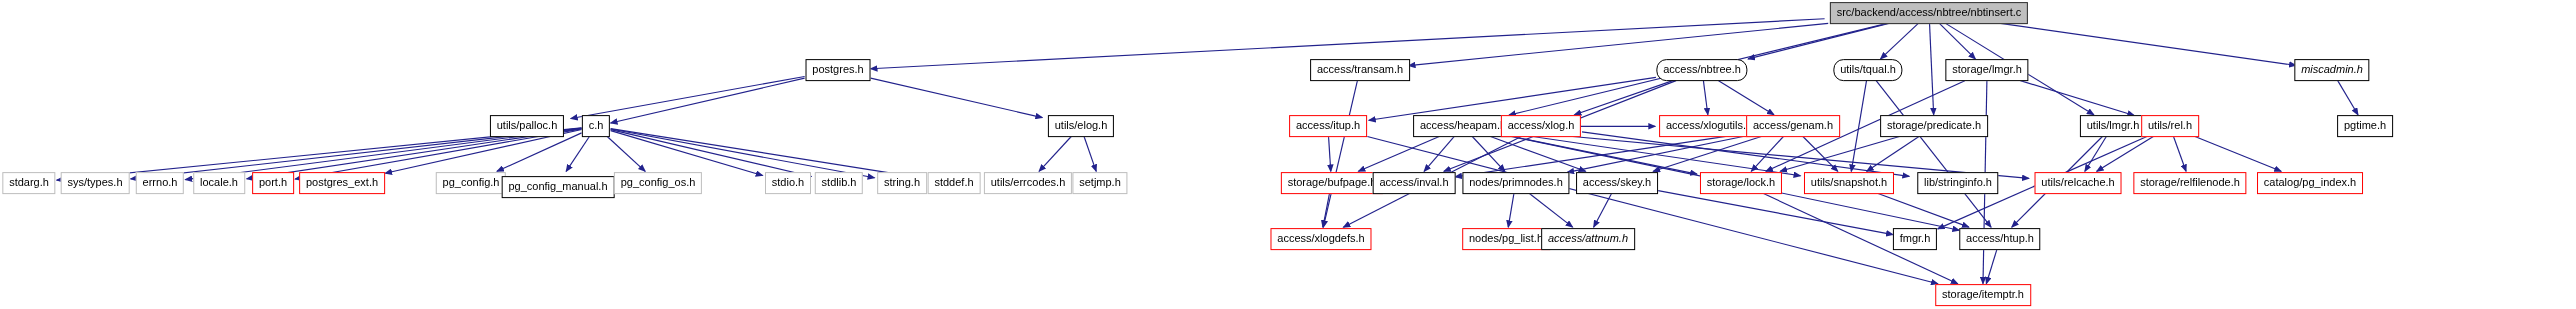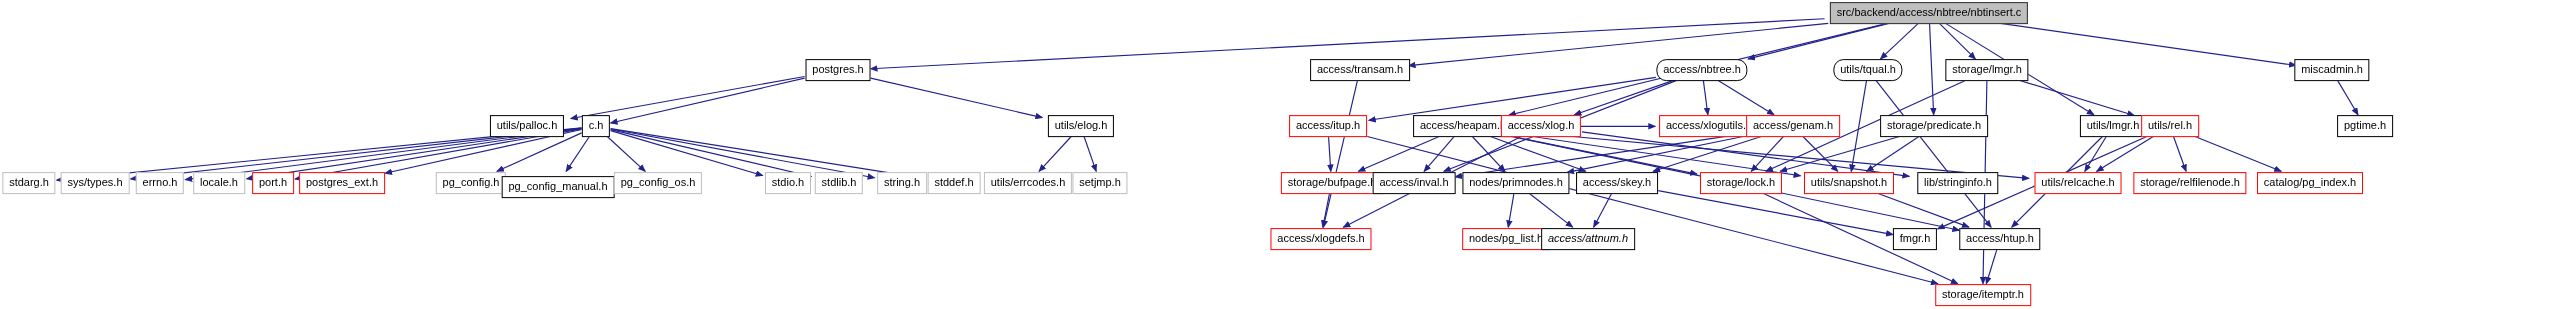--- a/index.html
+++ b/index.html
@@ -99,21 +99,21 @@
         <line x1="2753.7" y1="343.0" x2="2738.9" y2="391.0" stroke="#22228c" stroke-width="1.6" marker-end="url(#arrow)"></line>
       </g>
   </svg>
   <div id="node-layer">
       <div class="node root" style="left: 1929px; top: 13px;">src/backend/access/nbtree/nbtinsert.c</div>
       <div class="node normal" style="left: 838px; top: 70px;">postgres.h</div>
       <div class="node normal" style="left: 1360px; top: 70px;">access/transam.h</div>
       <div class="node normal" style="left: 1702px; top: 70px; border-radius: 10px;">access/nbtree.h</div>
       <div class="node normal" style="left: 1868px; top: 70px; border-radius: 10px;">utils/tqual.h</div>
       <div class="node normal" style="left: 1987px; top: 70px;">storage/lmgr.h</div>
-      <div class="node normal" style="left: 2332px; top: 70px;">miscadmin.h</div>
+      <div class="node normal" style="left: 2332px; top: 70px; font-style: italic;">miscadmin.h</div>
       <div class="node normal" style="left: 527px; top: 126px;">utils/palloc.h</div>
       <div class="node normal" style="left: 596px; top: 126px;">c.h</div>
       <div class="node normal" style="left: 1081px; top: 126px;">utils/elog.h</div>
       <div class="node truncated" style="left: 1328px; top: 126px; border-color: rgb(255, 0, 0);">access/itup.h</div>
       <div class="node normal" style="left: 1463px; top: 126px;">access/heapam.h</div>
       <div class="node truncated" style="left: 1541px; top: 126px; border-color: rgb(255, 0, 0);">access/xlog.h</div>
       <div class="node truncated" style="left: 1709px; top: 126px; border-color: rgb(255, 0, 0);">access/xlogutils.h</div>
       <div class="node truncated" style="left: 1793px; top: 126px; border-color: rgb(255, 0, 0);">access/genam.h</div>
       <div class="node normal" style="left: 1934px; top: 126px;">storage/predicate.h</div>
       <div class="node normal" style="left: 2113px; top: 126px;">utils/lmgr.h</div>

